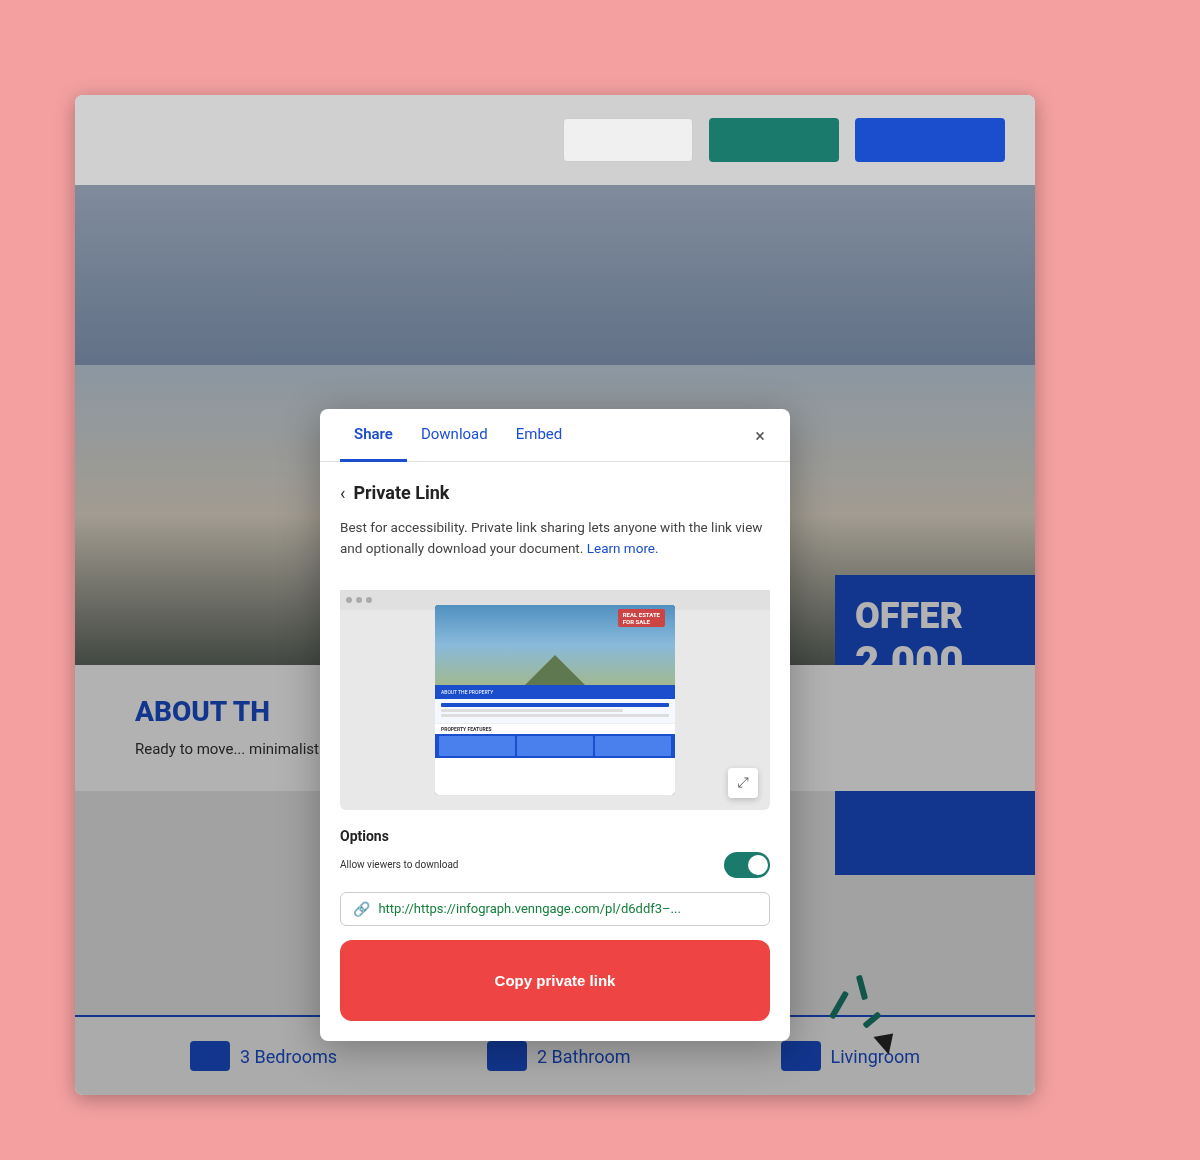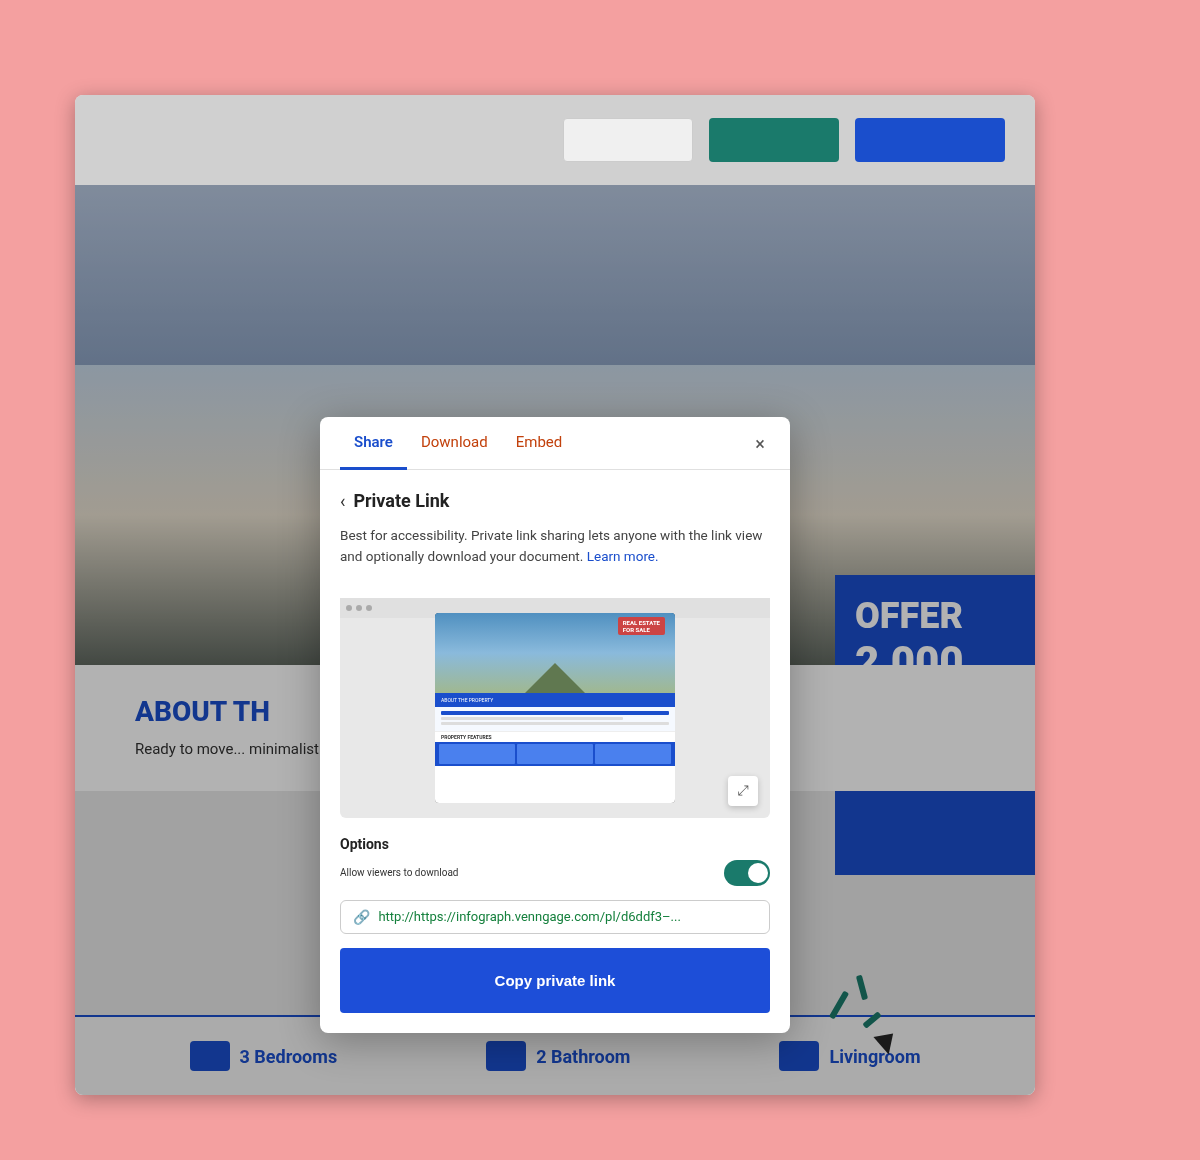--- a/index.html
+++ b/index.html
@@ -140,21 +140,21 @@
       justify-content: space-around;
       padding: 0 40px;
     }
 
     .feature-item {
       display: flex;
       align-items: center;
       gap: 10px;
       color: #1a4ecc;
       font-size: 18px;
-      font-weight: 700;
+      font-weight: 400;
     }
 
     .feature-icon {
       width: 40px;
       height: 30px;
       background: #1a4ecc;
       border-radius: 4px;
     }
 
     
@@ -185,21 +185,21 @@
     .modal-tabs {
       display: flex;
       border-bottom: 1px solid #e0e0e0;
       padding: 0 20px;
       position: relative;
     }
 
     .modal-tab {
       padding: 16px 14px;
       font-size: 15px;
-      color: #c2410c;
+      color: #1d4ed8;
       cursor: pointer;
       border-bottom: 3px solid transparent;
       margin-bottom: -1px;
     }
 
     .modal-tab.active {
       color: #1a4ecc;
       border-bottom: 3px solid #1a4ecc;
       font-weight: 600;
     }
@@ -386,25 +386,25 @@
       color: #15803d;
       flex: 1;
       overflow: hidden;
       text-overflow: ellipsis;
       white-space: nowrap;
     }
 
     
     .copy-btn {
       width: 100%;
-      padding: 24px;
-      background: #1d4ed8;
+      padding: 32px;
+      background: #ef4444;
       color: #fff;
       border: none;
-      border-radius: 4px;
+      border-radius: 12px;
       font-size: 15px;
       font-weight: 600;
       cursor: pointer;
       text-align: center;
     }
 
     
     .cursor {
       position: absolute;
       bottom: 40px;

